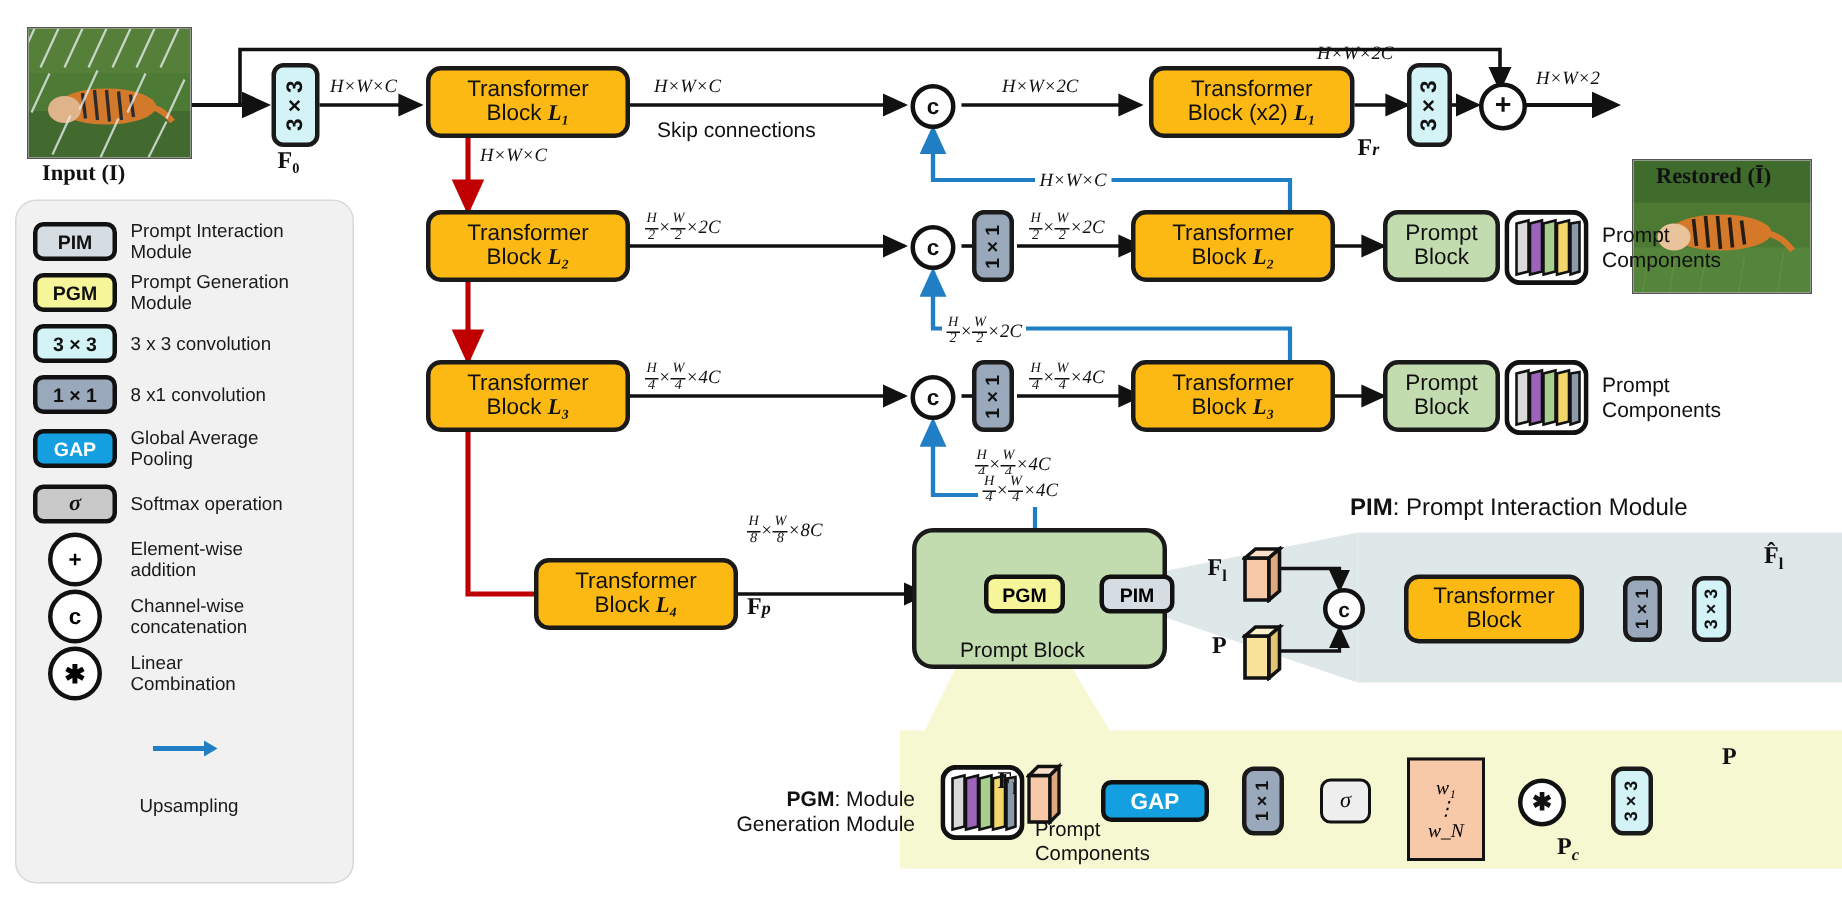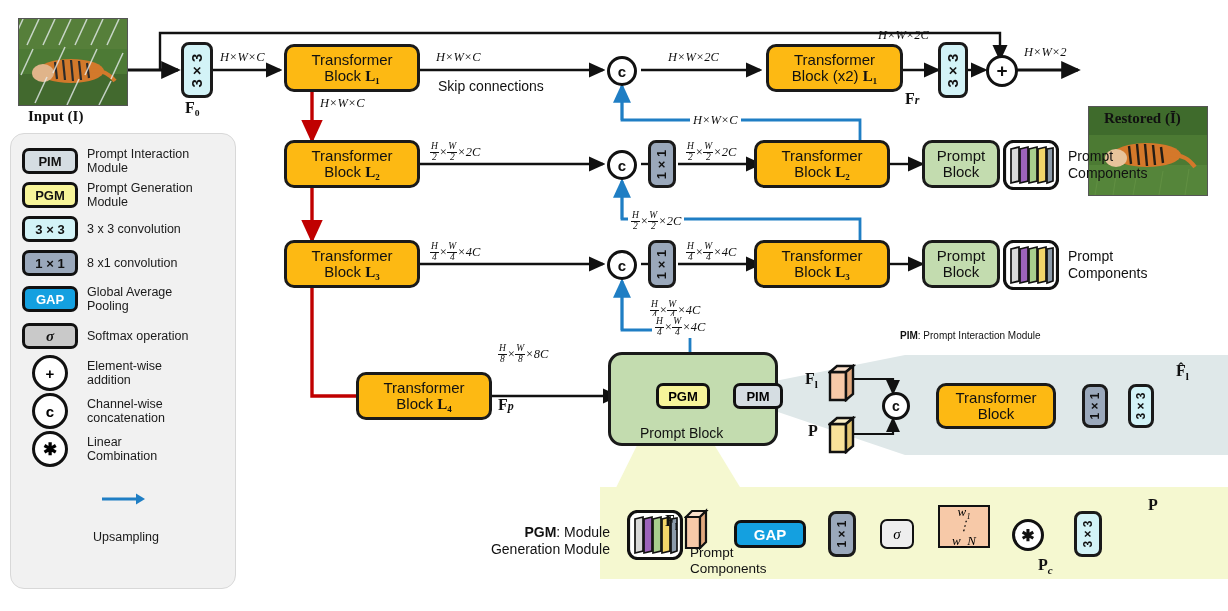--- a/index.html
+++ b/index.html
@@ -7,21 +7,21 @@
   #stage{position:relative;width:1228px;height:611px;overflow:hidden;background:#fff;}
   .abs{position:absolute;}
 
   
   .tblock{
     background:#FDB913;border:3px solid #1a1a1a;border-radius:10px;
     box-sizing:border-box;display:flex;align-items:center;justify-content:center;
     font-size:15px;color:#111;line-height:1.05;text-align:center;
   }
   .tblock .l1{display:block;}
-  .tblock .sub{font-family:"Liberation Serif",serif;font-weight:600;margin-top:20px;}
+  .tblock .sub{font-style:italic;font-family:"Liberation Serif",serif;font-weight:600;margin-top:20px;}
   .pblock{
     background:#c3dcaf;border:3px solid #1a1a1a;border-radius:10px;box-sizing:border-box;
     display:flex;align-items:center;justify-content:center;font-size:15px;color:#111;
     line-height:1.05;text-align:center;
   }
   .conv33{
     background:#d3f3f7;border:3px solid #1a1a1a;border-radius:8px;box-sizing:border-box;
     display:flex;align-items:center;justify-content:center;
   }
   .conv11{
@@ -468,21 +468,21 @@
   <div class="abs pblock" style="left:608px;top:352px;width:170px;height:94px;border-radius:14px;display:block;"></div>
   <div class="abs" style="left:656px;top:383px;width:54px;height:26px;background:#f7f59a;border:3px solid #111;border-radius:7px;box-sizing:border-box;display:flex;align-items:center;justify-content:center;font-weight:bold;font-size:13px;">
     <span>PGM</span>
   </div>
   <div class="abs" style="left:733px;top:383px;width:50px;height:26px;background:#d5dde2;border:3px solid #111;border-radius:7px;box-sizing:border-box;display:flex;align-items:center;justify-content:center;font-weight:bold;font-size:13px;">
     <span>PIM</span>
   </div>
   <div class="abs plain" style="left:640px;top:425px;font-size:14px;">Prompt Block</div>
 
   <div class="abs" id="pim-panel" style="left:905px;top:355px;width:323px;height:100px;"></div>
-  <div class="abs" style="left:900px;top:330px;font-size:10px;color:#111;">
+  <div class="abs" style="left:900px;top:330px;font-size:16px;color:#111;">
     <b>PIM</b><span>: Prompt Interaction Module</span>
   </div>
 
   <div class="abs bold-lbl" style="left:805px;top:370px;">F<sub style="font-size:11px;">l</sub></div>
   <div class="abs bold-lbl" style="left:808px;top:422px;">P</div>
 
   <div class="abs" style="left:828px;top:364px;">
     <svg width="28" height="38" viewBox="0 0 28 38">
       <path d="M2,8 L18,8 L18,36 L2,36 z" fill="#f7c9a8" stroke="#111" stroke-width="2.4"></path>
       <path d="M2,8 L9,2 L25,2 L18,8 z" fill="#fae0cb" stroke="#111" stroke-width="2.4"></path>
@@ -551,21 +551,21 @@
   </div>
 
   <div class="abs conv11" style="left:828px;top:511px;width:28px;height:46px;">
     <div class="vtxt" style="font-size:12px;">1 × 1</div>
   </div>
 
   <div class="abs" style="left:880px;top:519px;width:34px;height:30px;background:#eeeeee;border:2.6px solid #111;border-radius:7px;box-sizing:border-box;display:flex;align-items:center;justify-content:center;font-style:italic;font-family:'Liberation Serif',serif;font-size:15px;">
     <span>σ</span>
   </div>
 
-  <div class="abs" style="left:938px;top:505px;width:52px;height:43px;background:#f7c9a8;border:2.6px solid #111;box-sizing:border-box;display:flex;flex-direction:column;align-items:center;justify-content:center;font-style:italic;font-family:'Liberation Serif',serif;font-size:13px;line-height:1.1;">
+  <div class="abs" style="left:938px;top:505px;width:52px;height:69px;background:#f7c9a8;border:2.6px solid #111;box-sizing:border-box;display:flex;flex-direction:column;align-items:center;justify-content:center;font-style:italic;font-family:'Liberation Serif',serif;font-size:13px;line-height:1.1;">
     <span>w₁</span>
     <span>⋮</span>
     <span>w_N</span>
   </div>
 
   <div class="abs circ" style="left:1012px;top:519px;width:32px;height:32px;font-size:16px;">✱</div>
   <div class="abs bold-lbl" style="left:1038px;top:556px;">P<sub style="font-size:11px;font-style:italic;">c</sub></div>
 
   <div class="abs conv33" style="left:1074px;top:511px;width:28px;height:46px;">
     <div class="vtxt" style="font-size:12px;">3 × 3</div>

